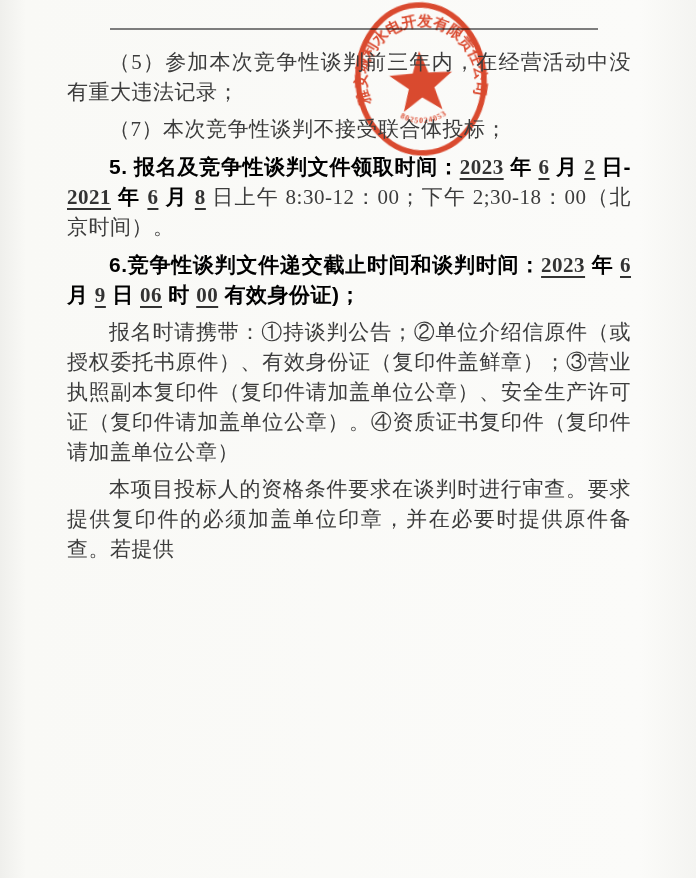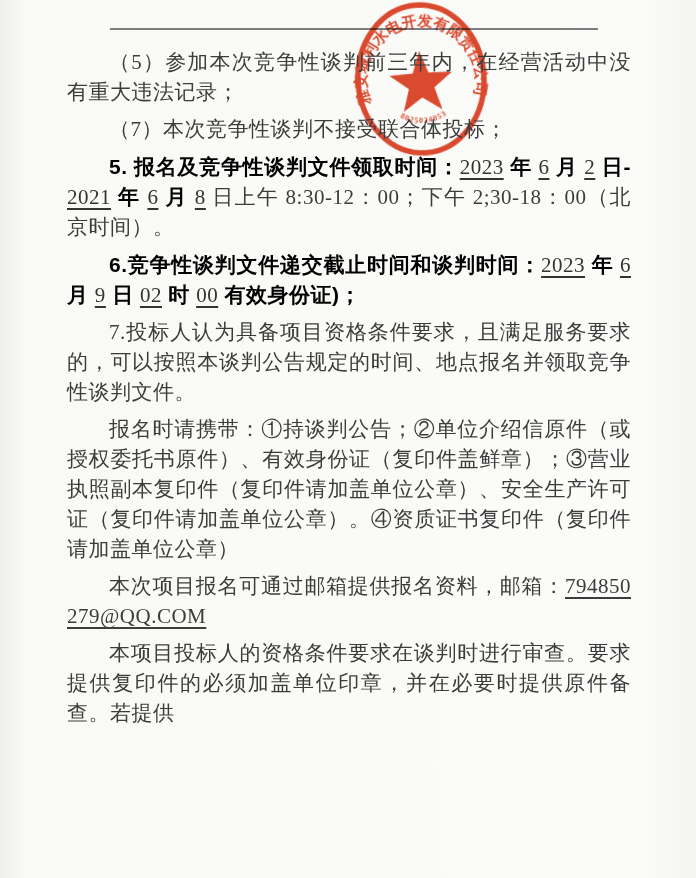--- a/index.html
+++ b/index.html
@@ -28,21 +28,21 @@
   .content p { margin: 7px; text-indent: 2em; }
   .content p.mt { margin-top: 8px; }
   
   .b {
     font-weight: 700;
     font-family: "Liberation Sans", "DejaVu Sans", sans-serif;
     color: #000000;
   }
   
   .bs {
-    font-weight: 400;
+    font-weight: 700;
     font-family: "Liberation Serif", "DejaVu Serif", serif;
     color: #333;
   }
   .u {
     text-decoration: underline;
     text-underline-offset: 4px;
     text-decoration-thickness: 1.5px;
   }
   .seal {
     position: absolute; left: 346px; top: 0px;
@@ -88,34 +88,28 @@
       <span>（7）本次竞争性谈判不接受联合体投标；</span>
     </p>
 
 
     <p class="mt">
       <span class="b">5. 报名及竞争性谈判文件领取时间：</span><span class="bs u">2023</span><span class="b"> 年 </span><span class="bs u">6</span><span class="b"> 月 </span><span class="bs u">2</span><span class="b"> 日-</span><span class="bs u">2021</span><span class="b"> 年 </span><span class="bs u">6</span><span class="b"> 月 </span><span class="bs u">8</span><span> 日上午 8:30-12：00；下午 2;30-18：00（北京时间）。</span>
     </p>
 
 
     <p class="mt">
-      <span class="b">6.竞争性谈判文件递交截止时间和谈判时间：</span><span class="bs u">2023</span><span class="b"> 年 </span><span class="bs u">6</span><span class="b"> 月 </span><span class="bs u">9</span><span class="b"> 日 </span><span class="bs u">02</span><span class="b"> 时 </span><span class="bs u">00</span><span class="b"> 有效身份证)；</span>
+      <span class="b">6.竞争性谈判文件递交截止时间和谈判时间：</span><span class="bs u">2023</span><span class="b"> 年 </span><span class="bs u">6</span><span class="b"> 月 </span><span class="bs u">9</span><span class="b"> 日 </span><span class="bs u">06</span><span class="b"> 时 </span><span class="bs u">00</span><span class="b"> 有效身份证)；</span>
     </p>
 
 
-    <p>
-      <span>7.投标人认为具备项目资格条件要求，且满足服务要求的，可以按照本谈判公告规定的时间、地点报名并领取竞争性谈判文件。</span>
-    </p>
 
     <p>
       <span>报名时请携带：①持谈判公告；②单位介绍信原件（或授权委托书原件）、有效身份证（复印件盖鲜章）；③营业执照副本复印件（复印件请加盖单位公章）、安全生产许可证（复印件请加盖单位公章）。④资质证书复印件（复印件请加盖单位公章）</span>
     </p>
 
-    <p>
-      <span>本次项目报名可通过邮箱提供报名资料，邮箱：</span><span class="u">794850279@QQ.COM</span>
-    </p>
 
     <p>
       <span>本项目投标人的资格条件要求在谈判时进行审查。要求提供复印件的必须加盖单位印章，并在必要时提供原件备查。若提供</span>
     </p>
 
   </div>
 </div>
 
 </body></html>

